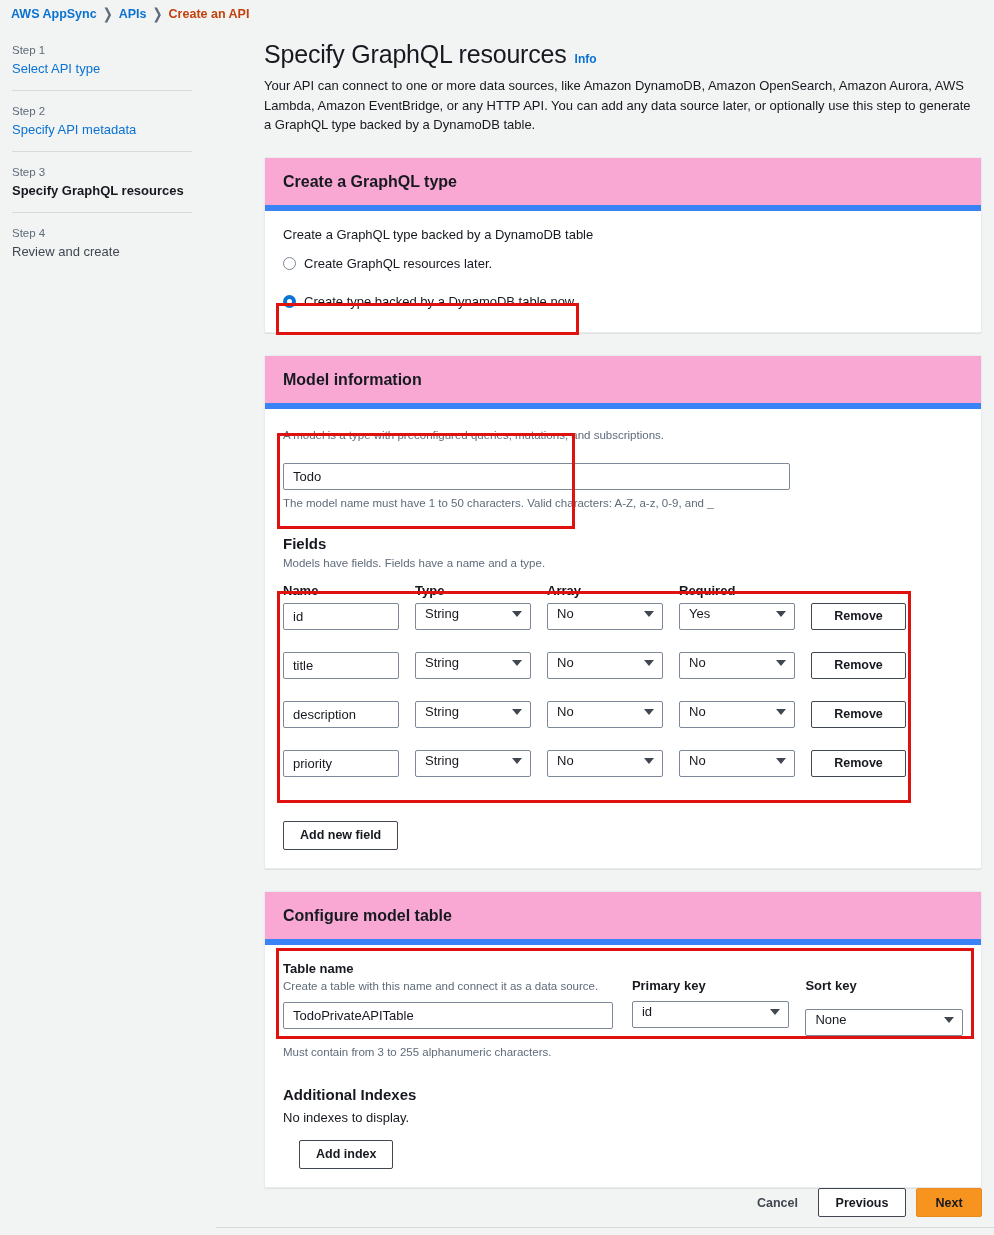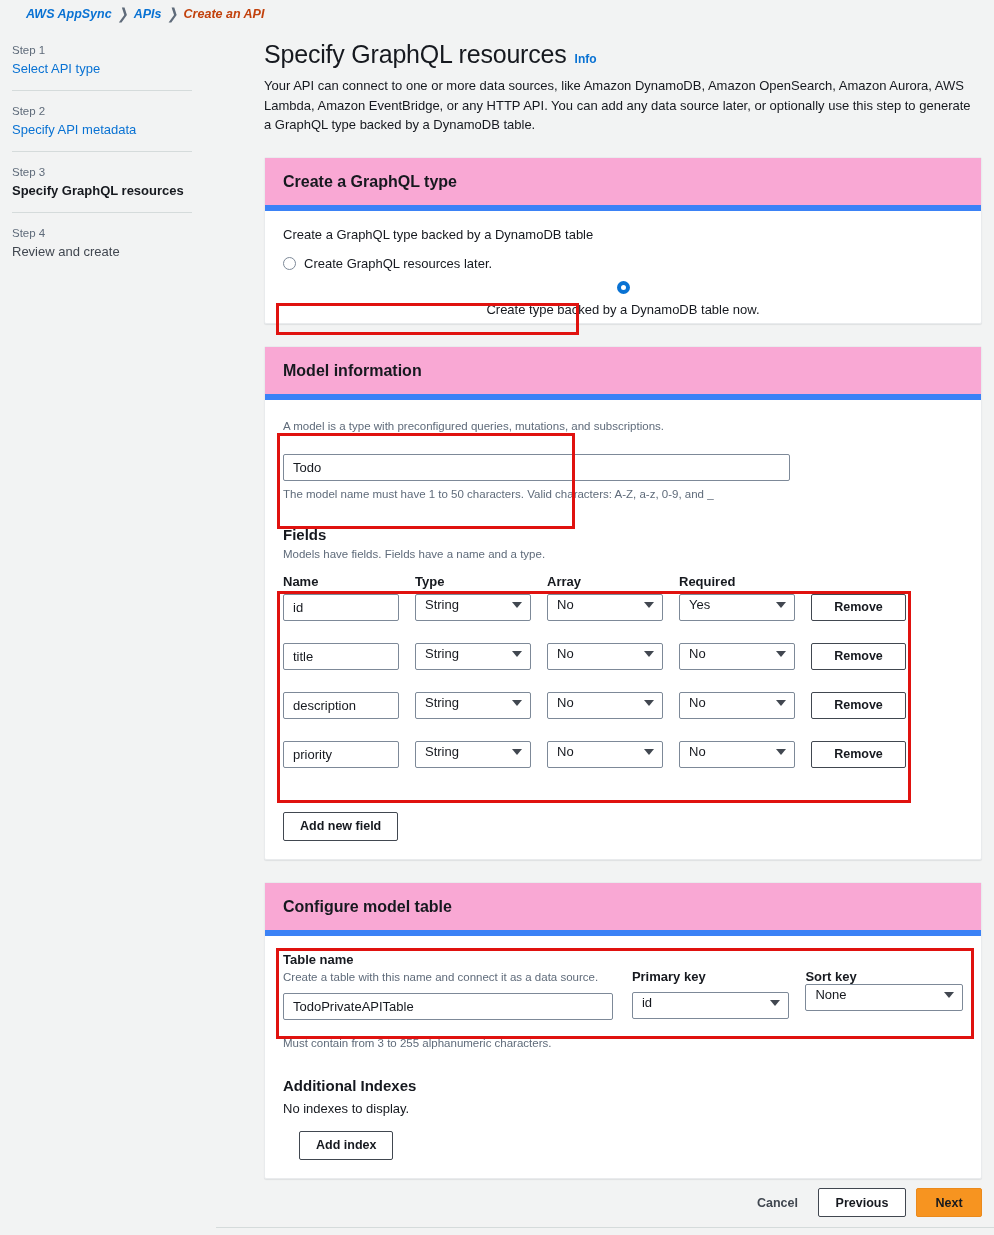--- a/index.html
+++ b/index.html
@@ -8,23 +8,23 @@
     width: 994px; height: 1235px;
     background: #f2f3f3;
     font-family: "Liberation Sans", sans-serif;
     color: #16191f;
     overflow: hidden;
   }
   .page { position: relative; width: 994px; height: 1235px; }
 
   
   .breadcrumb {
-    position: absolute; top: 7px; left: 26px;
+    position: absolute; top: 7px; left: 11px;
     display: flex; align-items: center; gap: 6px;
-    font-size: 12.5px; font-weight: 700; font-style: italic;
+    font-size: 12.5px; font-weight: 700;
   }
   .crumb-link { color: #0972d3; cursor: pointer; }
   .crumb-current { color: #c2410c; }
   .crumb-sep {
     color: #5f6b7a; font-weight: 400; font-size: 12px;
     transform: scaleY(1.25); display: inline-block;
   }
 
   
   .steps {
@@ -214,21 +214,21 @@
         <div class="card-title">Create a GraphQL type</div>
       </div>
       <div class="card-body">
         <div class="lbl-plain">Create a GraphQL type backed by a DynamoDB table</div>
 
         <div class="radio-row" style="margin-top:10px;">
           <span class="radio"></span>
           <span class="radio-label">Create GraphQL resources later.</span>
         </div>
 
-        <div class="radio-row" style="margin-top:5px;flex-direction:column;">
+        <div class="radio-row" style="margin-top:14px;">
           <span class="radio checked"></span>
           <span class="radio-label">Create type backed by a DynamoDB table now.</span>
         </div>
       </div>
     </div>
 
     <div class="card">
       <div class="card-header">
         <div class="card-title">Model information</div>
       </div>
@@ -380,21 +380,21 @@
           <div class="cfg-pk" style="padding-top:17px;">
             <div class="lbl">Primary key</div>
             <div class="select" style="margin-top:8px;">
               <span>id</span>
               <span class="caret"></span>
             </div>
           </div>
 
           <div class="cfg-sk" style="padding-top:17px;">
             <div class="lbl">Sort key</div>
-            <div class="select" style="margin-top:0;">
+            <div class="select" style="margin-top:16px;">
               <span>None</span>
               <span class="caret"></span>
             </div>
           </div>
 
         </div>
 
         <div style="margin-top:26px;">
           <div class="sub-head" style="font-size:15px;">Additional Indexes</div>
           <div class="lbl-plain" style="margin-top:7px;">No indexes to display.</div>

